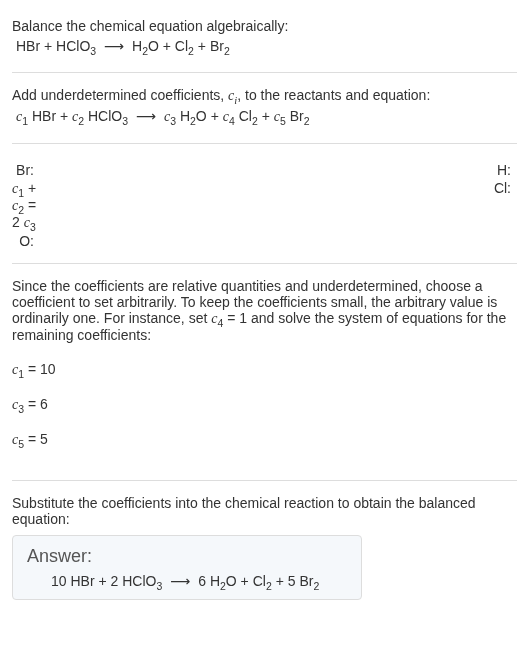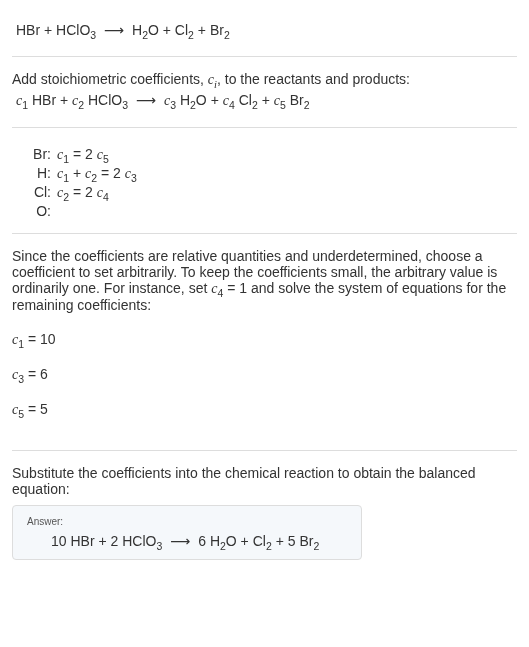--- a/index.html
+++ b/index.html
@@ -30,21 +30,20 @@
   }
   .ital {
     font-style: italic;
     font-family: Georgia, "Times New Roman", serif;
   }
   .table {
     display: grid;
     grid-template-columns: 28px auto;
     row-gap: 2px;
     margin-top: 4px;
-    margin-left: 17px;
   }
   .table .lbl {
     text-align: right;
     padding-right: 6px;
   }
   .coeffs {
     margin-top: 4px;
   }
   .coeffs div {
     margin: 18px 0;
@@ -53,60 +52,59 @@
     border: 1px solid #ddd;
     border-radius: 4px;
     background: #f5f8fb;
     padding: 10px 14px;
     margin-top: 8px;
     display: inline-block;
     min-width: 320px;
   }
   .answer-label {
     color: #555;
-    font-size: 10px;
+    font-size: 18px;
     margin-bottom: 6px;
   }
   .answer-eq {
     padding-left: 24px;
   }
   .arrow {
     padding: 0 4px;
   }
 </style>
 </head>
 <body>
 
 <div class="section">
+  <div>Balance the chemical equation algebraically:</div>
   <div class="eq-line">
     <span>HBr</span><span> + </span><span>HClO</span><span class="sub">3</span><span class="arrow"> ⟶ </span><span>H</span><span class="sub">2</span><span>O</span><span> + </span><span>Cl</span><span class="sub">2</span><span> + </span><span>Br</span><span class="sub">2</span>
   </div>
 </div>
 <hr>
 
 <div class="section">
   <div>
-    <span>Add stoichiometric coefficients, </span><span class="ital">c</span><span class="sub ital">i</span><span>, to the reactants and products:</span>
+    <span>Add underdetermined coefficients, </span><span class="ital">c</span><span class="sub ital">i</span><span>, to the reactants and equation:</span>
   </div>
   <div class="eq-line">
     <span class="ital">c</span><span class="sub">1</span><span> </span><span>HBr</span><span> + </span><span class="ital">c</span><span class="sub">2</span><span> </span><span>HClO</span><span class="sub">3</span><span class="arrow"> ⟶ </span><span class="ital">c</span><span class="sub">3</span><span> </span><span>H</span><span class="sub">2</span><span>O</span><span> + </span><span class="ital">c</span><span class="sub">4</span><span> </span><span>Cl</span><span class="sub">2</span><span> + </span><span class="ital">c</span><span class="sub">5</span><span> </span><span>Br</span><span class="sub">2</span>
   </div>
 </div>
 <hr>
 
 <div class="section">
   <div class="table">
     <div class="lbl">Br:</div>
-    <div><span class="ital">c</span><span class="sub">1</span><span> = 2 </span><span class="ital">c</span><span class="sub">5</span></div>
 
     <div class="lbl">H:</div>
     <div><span class="ital">c</span><span class="sub">1</span><span> + </span><span class="ital">c</span><span class="sub">2</span><span> = 2 </span><span class="ital">c</span><span class="sub">3</span></div>
 
     <div class="lbl">Cl:</div>
-    <div><span class="ital">c</span><span class="sub">2</span><span> = 2 </span><span class="ital">c</span><span class="sub">4</span></div>
 
     <div class="lbl">O:</div>
   </div>
 </div>
 <hr>
 
 <div class="section">
   <div>
     <span>Since the coefficients are relative quantities and underdetermined, choose a coefficient to set arbitrarily. To keep the coefficients small, the arbitrary value is ordinarily one. For instance, set </span><span class="ital">c</span><span class="sub">4</span><span> = 1 and solve the system of equations for the remaining coefficients:</span>
   </div>

